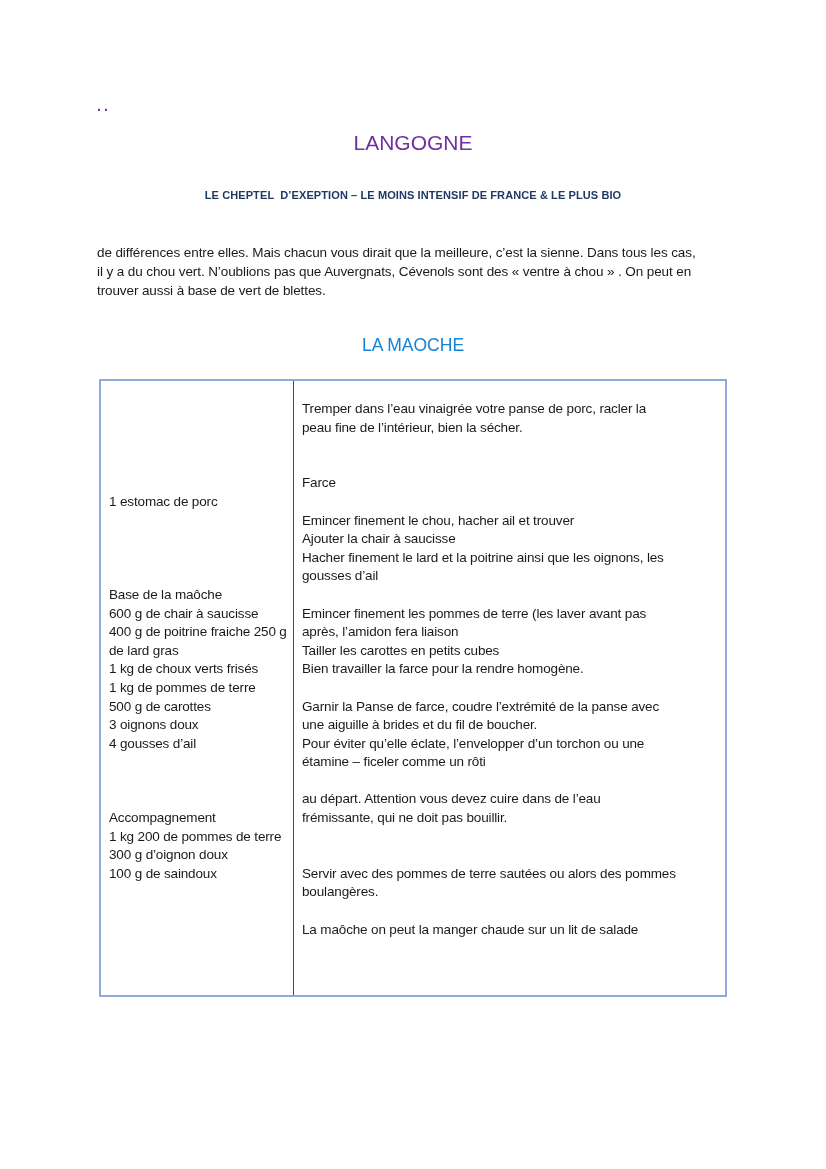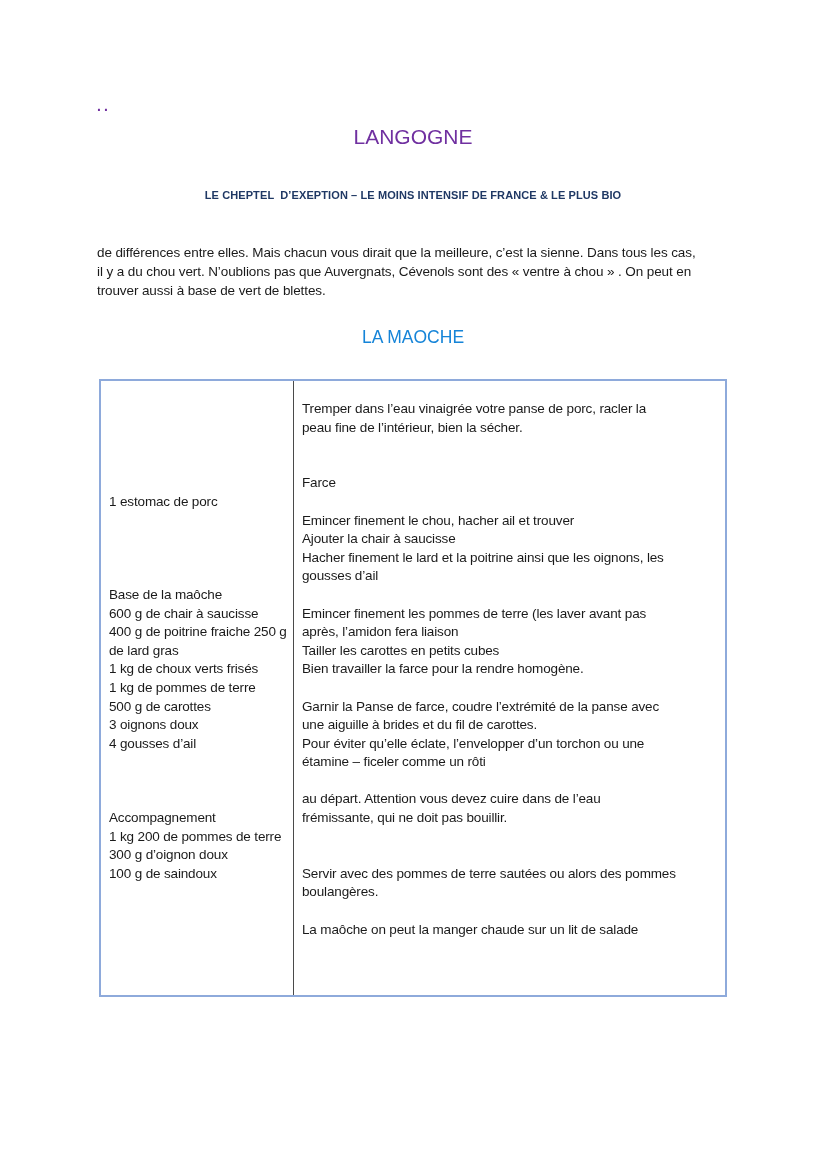--- a/index.html
+++ b/index.html
@@ -55,21 +55,21 @@
     letter-spacing: -0.1px;
   }
   .intro .line {
     line-height: 18.8px;
     min-height: 18.8px;
     white-space: pre;
   }
   .section-heading {
     position: absolute;
     left: 0; right: 0;
-    top: 326px;
+    top: 334px;
     text-align: center;
     font-size: 17.5px;
     line-height: 22px;
     color: var(--heading-blue, #1584D8);
     white-space: pre;
   }
   .recipe-table {
     position: absolute;
     left: 99px;
     top: 379px;
@@ -98,21 +98,21 @@
   }
   .col-instructions {
     flex: 1;
   }
 </style>
 </head>
 <body>
 
 <div class="corner-marker">..</div>
 
-<h1 class="doc-title" style="margin:2px;font-weight:400;">LANGOGNE</h1>
+<h1 class="doc-title" style="margin:8px;font-weight:400;">LANGOGNE</h1>
 
 <div class="doc-subtitle">LE CHEPTEL  D’EXEPTION – LE MOINS INTENSIF DE FRANCE &amp; LE PLUS BIO</div>
 
 <div class="intro">
     <div class="line">de différences entre elles. Mais chacun vous dirait que la meilleure, c’est la sienne. Dans tous les cas,</div>
     <div class="line">il y a du chou vert. N’oublions pas que Auvergnats, Cévenols sont des « ventre à chou » . On peut en</div>
     <div class="line">trouver aussi à base de vert de blettes.</div>
   </div>
 
 <h2 class="section-heading" style="margin:0;font-weight:400;">LA MAOCHE</h2>
@@ -157,21 +157,21 @@
       <div class="line">Ajouter la chair à saucisse</div>
       <div class="line">Hacher finement le lard et la poitrine ainsi que les oignons, les</div>
       <div class="line">gousses d’ail</div>
       <div class="line"></div>
       <div class="line">Emincer finement les pommes de terre (les laver avant pas</div>
       <div class="line">après, l’amidon fera liaison</div>
       <div class="line">Tailler les carottes en petits cubes</div>
       <div class="line">Bien travailler la farce pour la rendre homogène.</div>
       <div class="line"></div>
       <div class="line">Garnir la Panse de farce, coudre l’extrémité de la panse avec</div>
-      <div class="line">une aiguille à brides et du fil de carottes.</div>
+      <div class="line">une aiguille à brides et du fil de boucher.</div>
       <div class="line">Pour éviter qu’elle éclate, l’envelopper d’un torchon ou une</div>
       <div class="line">étamine – ficeler comme un rôti</div>
       <div class="line"></div>
       <div class="line">au départ. Attention vous devez cuire dans de l’eau</div>
       <div class="line">frémissante, qui ne doit pas bouillir.</div>
       <div class="line"></div>
       <div class="line"></div>
       <div class="line">Servir avec des pommes de terre sautées ou alors des pommes</div>
       <div class="line">boulangères.</div>
       <div class="line"></div>

